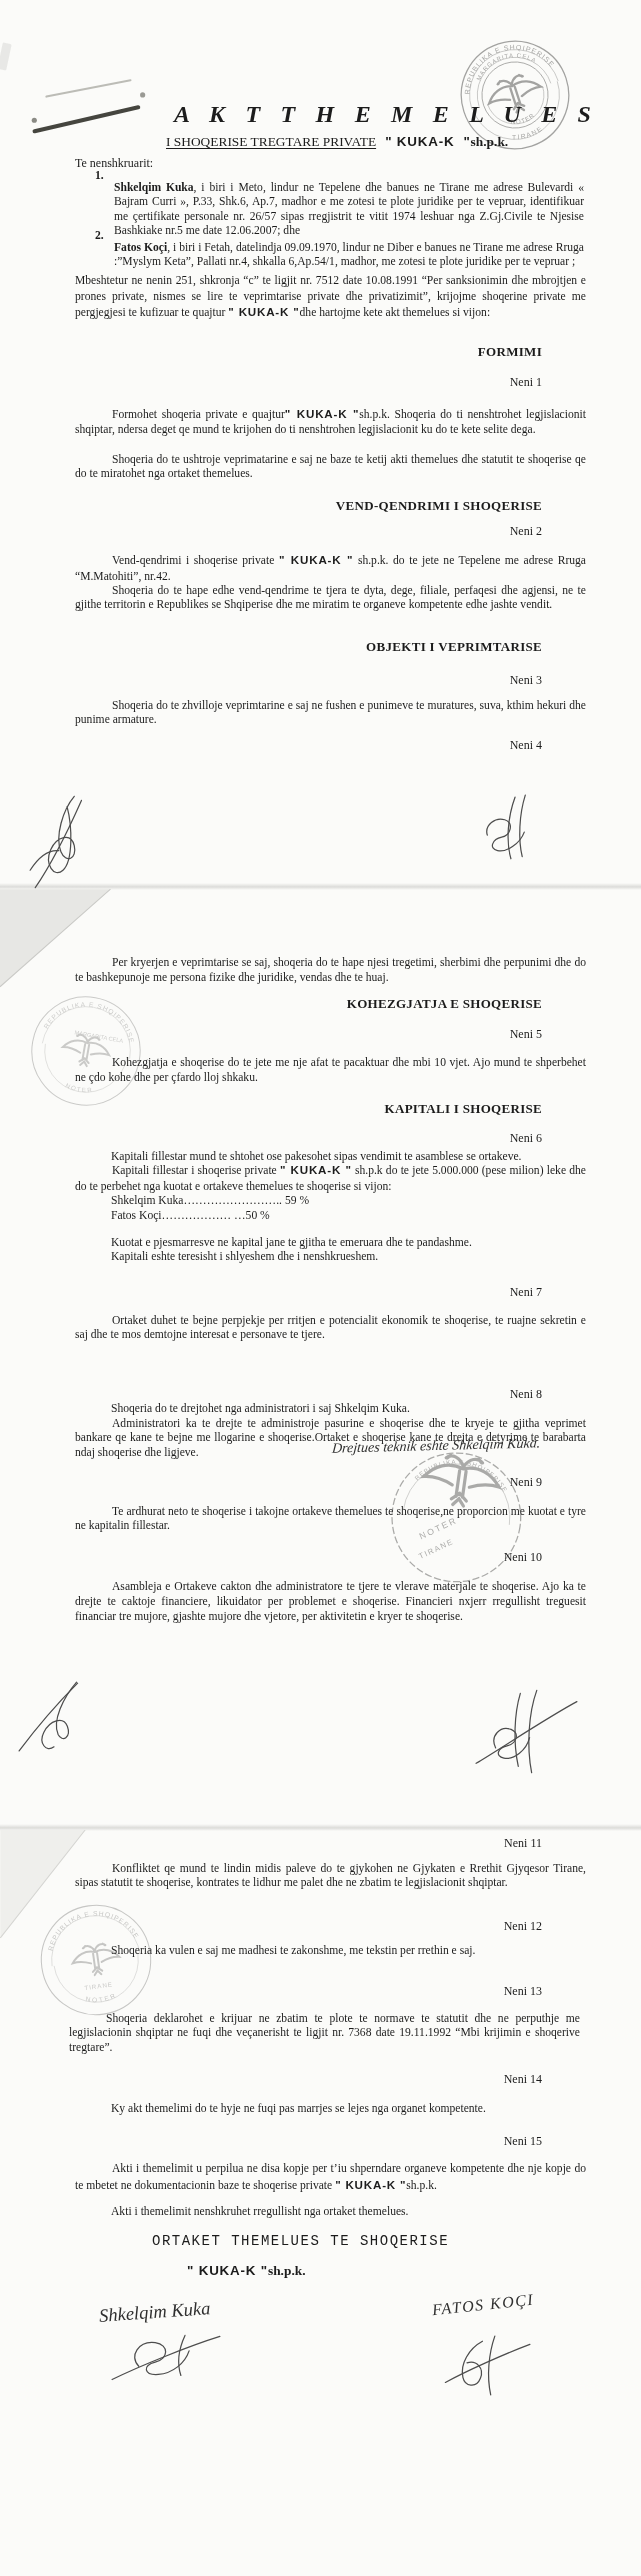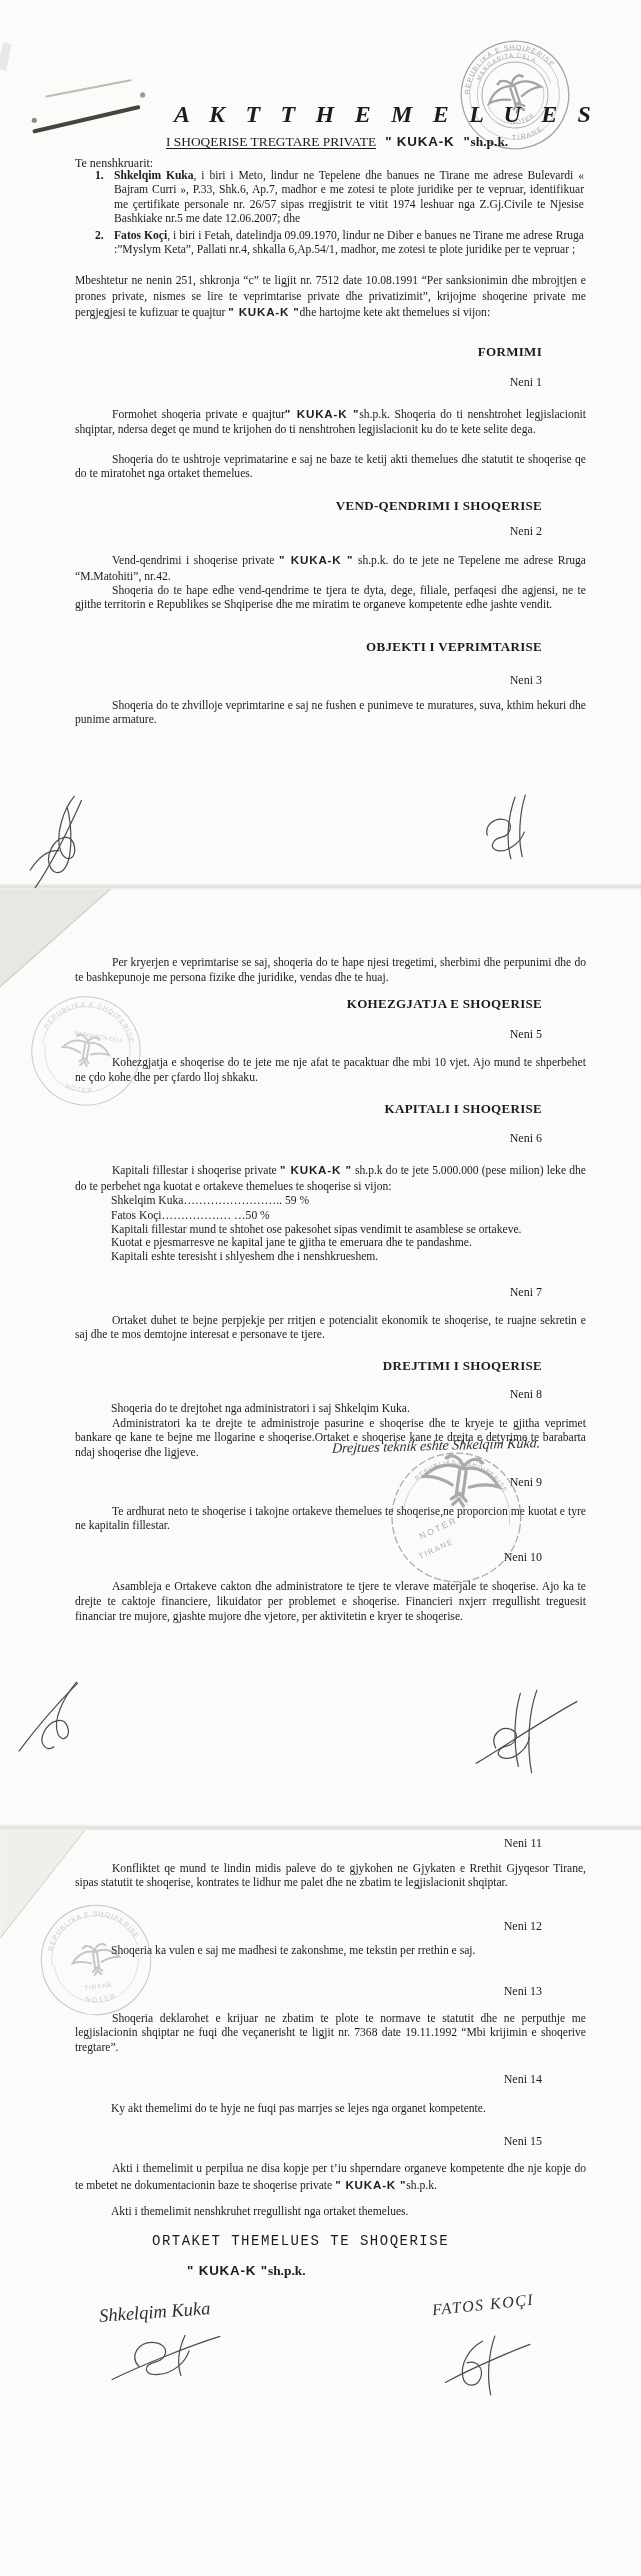--- a/index.html
+++ b/index.html
@@ -17,21 +17,21 @@
   .mono{font-family:"Liberation Mono",monospace;}
   .hw{font-style:italic;color:#2f2f2f;white-space:nowrap;}
   .sig path{fill:none;stroke:#4d4d4d;stroke-width:2.4;stroke-linecap:round;stroke-linejoin:round;}
   .stamp{color:#5c5c5a;}
   .stamp text{fill:currentColor;font-family:"Liberation Sans",sans-serif;}
   .stamp circle,.stamp path.ring{fill:none;stroke:currentColor;}
   .pbreak{position:absolute;left:0;width:641px;height:7.2px;
           background:linear-gradient(to bottom,rgba(110,110,105,0),rgba(110,110,105,.22) 55%,rgba(110,110,105,0));}
   .smudge{position:absolute;background:#dcdcd8;opacity:.6;border-radius:1.5px;}
   .num{position:absolute;left:0;top:0;font-weight:bold;font-size:11.6px;}
-  .li-body{margin-left:19px;}
+  .li-body{margin-left:19px;margin-top:12px;}
   .u{text-decoration:underline;text-underline-offset:2.1px;}
 </style>
 </head>
 <body>
 
 <div class="canvas">
 
   <svg width="0" height="0" style="position:absolute">
     <defs>
       <g id="eagle">
@@ -93,20 +93,21 @@
   <div class="t cx h" style="top:498px">VEND-QENDRIMI I SHOQERISE</div>
   <div class="t cx neni" style="top:524px">Neni 2</div>
   <div class="t para ind" style="left:75px;top:552px;width:511px;line-height:15.5px">
     <span>Vend-qendrimi i shoqerise private </span><span class="co">" KUKA-K "</span><span> sh.p.k. do te jete ne Tepelene me adrese Rruga “M.Matohiti”, nr.42.</span>
   </div>
   <div class="t cx h" style="top:639px">OBJEKTI I VEPRIMTARISE</div>
 
   <div class="t para ind" style="left:75px;top:584px;width:511px;line-height:14px">Shoqeria do te hape edhe vend-qendrime te tjera te dyta, dege, filiale, perfaqesi dhe agjensi, ne te gjithe territorin e Republikes se Shqiperise dhe me miratim te organeve kompetente edhe jashte vendit.</div>
   <div class="t cx neni" style="top:673px">Neni 3</div>
   <div class="t para ind" style="left:75px;top:699px;width:511px;line-height:14px">Shoqeria do te zhvilloje veprimtarine e saj ne fushen e punimeve te muratures, suva, kthim hekuri dhe punime armature.</div>
+  <div class="t cx neni" style="top:738px">Neni 4</div>
 
   <svg class="sig t" style="left:25px;top:792px" width="78" height="101" viewBox="0 0 152 196">
     <path d="M96,8 C74,34 58,86 70,116 C80,140 102,130 96,104 C90,78 62,86 50,112 C38,140 56,168 74,152 C94,134 92,66 82,28"></path>
     <path d="M20,186 C50,142 86,70 110,16"></path>
     <path d="M10,152 C28,124 48,112 66,114"></path>
   </svg>
   <svg class="sig t" style="left:475px;top:792px" width="78" height="73" viewBox="0 0 152 142">
     <path d="M24,84 C18,64 40,48 58,54 C76,60 70,84 52,88 C34,92 26,110 44,114 C62,118 88,100 96,78"></path>
     <path d="M78,10 C64,48 60,96 70,130"></path>
     <path d="M98,6 C86,44 84,92 92,126"></path>
@@ -134,28 +135,27 @@
   <div class="t cx neni" style="top:1027px">Neni 5</div>
   <div class="t para ind" style="left:75px;top:1055px;width:511px;line-height:15px">Kohezgjatja e shoqerise do te jete me nje afat te pacaktuar dhe mbi 10 vjet. Ajo mund te shperbehet ne çdo kohe dhe per çfardo lloj shkaku.</div>
 
   <div class="t cx h" style="top:1101px">KAPITALI I SHOQERISE</div>
   <div class="t cx neni" style="top:1131px">Neni 6</div>
   <div class="t para ind" style="left:75px;top:1162px;width:511px;line-height:15.5px">
     <span>Kapitali fillestar i shoqerise private </span><span class="co">" KUKA-K "</span><span>  sh.p.k do te jete 5.000.000 (pese milion) leke dhe do te perbehet nga kuotat e ortakeve themelues te shoqerise si vijon:</span>
   </div>
   <div class="t nowrap" style="left:111px;top:1194px">Shkelqim Kuka……………………..  59 %</div>
   <div class="t nowrap" style="left:111px;top:1209px">Fatos Koçi………………   …50 %</div>
-  <div class="t nowrap" style="left:111px;top:1223px">Kapitali fillestar mund te shtohet ose pakesohet sipas vendimit te asamblese se ortakeve.</div>
+  <div class="t nowrap" style="left:111px;top:1150px">Kapitali fillestar mund te shtohet ose pakesohet sipas vendimit te asamblese se ortakeve.</div>
   <div class="t nowrap" style="left:111px;top:1236px">Kuotat e pjesmarresve ne kapital jane te gjitha te emeruara dhe te pandashme.</div>
   <div class="t nowrap" style="left:111px;top:1250px">Kapitali eshte teresisht i shlyeshem dhe i nenshkrueshem.</div>
 
   <div class="t cx neni" style="top:1285px">Neni 7</div>
   <div class="t para ind" style="left:75px;top:1314px;width:511px;line-height:14px">Ortaket duhet te bejne perpjekje per rritjen e potencialit ekonomik te shoqerise, te ruajne sekretin e saj dhe te mos demtojne interesat e personave te tjere.</div>
 
-  <div class="t cx h" style="top:1358px">DREJTIMI I SHOQERISE</div>
   <div class="t cx neni" style="top:1387px">Neni 8</div>
   <div class="t nowrap" style="left:111px;top:1402px">Shoqeria do te drejtohet nga administratori i saj Shkelqim Kuka.</div>
   <div class="t para ind" style="left:75px;top:1417px;width:511px;line-height:14.4px">Administratori ka te drejte te administroje pasurine e shoqerise dhe te kryeje te gjitha veprimet bankare qe kane te bejne me llogarine e shoqerise.Ortaket e shoqerise kane te drejta e detyrime te barabarta ndaj shoqerise dhe ligjeve.</div>
   <div class="t hw" style="left:332px;top:1438px;font-size:14px;transform:rotate(-1.5deg) skewX(-6deg)">Drejtues teknik eshte  Shkelqim  Kuka.</div>
 
   <svg class="t stamp" style="left:385px;top:1435px;opacity:.5;transform:rotate(8deg)" width="141" height="177" viewBox="-137 -120 274 344">
     <circle cy="40" r="125" stroke-width="2.5" stroke-dasharray="14 5"></circle>
     <use href="#eagle" transform="translate(0,-30) scale(2.1)"></use>
     <text font-size="17" letter-spacing="4" transform="translate(-62,92) rotate(-33)">NOTER</text>
     <text font-size="15" letter-spacing="3" transform="translate(-58,130) rotate(-33)">TIRANE</text>
@@ -194,21 +194,21 @@
     <path id="s4b" class="ring" d="M -82,0 A 82,82 0 0 0 82,0" stroke="none"></path>
     <text font-size="13" letter-spacing="2"><textPath href="#s4a" startOffset="50%" text-anchor="middle">REPUBLIKA E SHQIPERISE</textPath></text>
     <text font-size="13" letter-spacing="4"><textPath href="#s4b" startOffset="50%" text-anchor="middle">NOTER</textPath></text>
     <text font-size="12" letter-spacing="2" x="-30" y="55">TIRANE</text>
     <use href="#eagle" transform="scale(1.3)"></use>
   </svg>
 
   <div class="t cx neni" style="top:1919px">Neni 12</div>
   <div class="t nowrap" style="left:111px;top:1944px">Shoqeria ka vulen e saj me madhesi te zakonshme, me tekstin per rrethin e saj.</div>
   <div class="t cx neni" style="top:1984px">Neni 13</div>
-  <div class="t para ind" style="left:75px;top:2012px;width:511px;line-height:14.4px">Shoqeria deklarohet e krijuar ne zbatim te plote te normave te statutit dhe ne perputhje me legjislacionin shqiptar ne fuqi dhe veçanerisht te ligjit nr. 7368 date 19.11.1992 “Mbi krijimin e shoqerive tregtare”.</div>
+  <div class="t para ind" style="left:69px;top:2012px;width:511px;line-height:14.4px">Shoqeria deklarohet e krijuar ne zbatim te plote te normave te statutit dhe ne perputhje me legjislacionin shqiptar ne fuqi dhe veçanerisht te ligjit nr. 7368 date 19.11.1992 “Mbi krijimin e shoqerive tregtare”.</div>
   <div class="t cx neni" style="top:2072px">Neni 14</div>
   <div class="t nowrap" style="left:111px;top:2102px">Ky akt themelimi do te hyje ne fuqi pas marrjes se lejes nga organet kompetente.</div>
   <div class="t cx neni" style="top:2134px">Neni 15</div>
   <div class="t para ind" style="left:75px;top:2161px;width:511px;line-height:15.5px">
     <span>Akti i themelimit u perpilua ne disa kopje per t’iu shperndare organeve kompetente dhe nje kopje do te mbetet ne dokumentacionin baze te shoqerise private   </span><span class="co">" KUKA-K "</span><span>sh.p.k.</span>
   </div>
   <div class="t nowrap" style="left:111px;top:2205px">Akti i themelimit nenshkruhet rregullisht nga ortaket themelues.</div>
 
   <div class="t mono" style="left:152px;top:2233px;font-size:14px;letter-spacing:1.5px;white-space:nowrap">ORTAKET THEMELUES TE SHOQERISE</div>
   <div class="t" style="left:187px;top:2263px;font-size:13.4px;white-space:nowrap">

